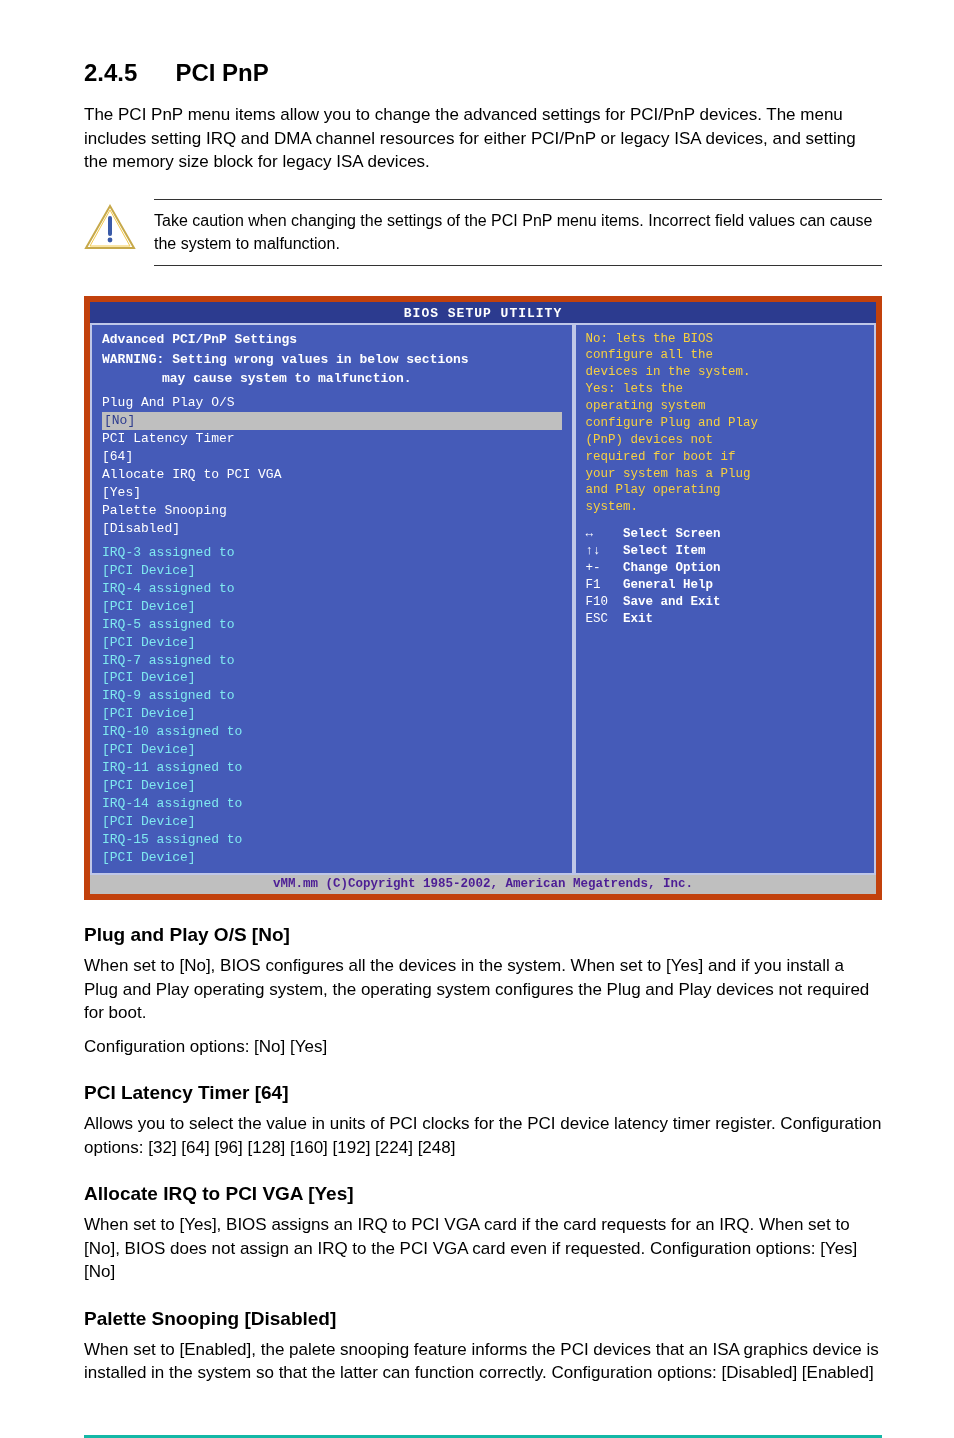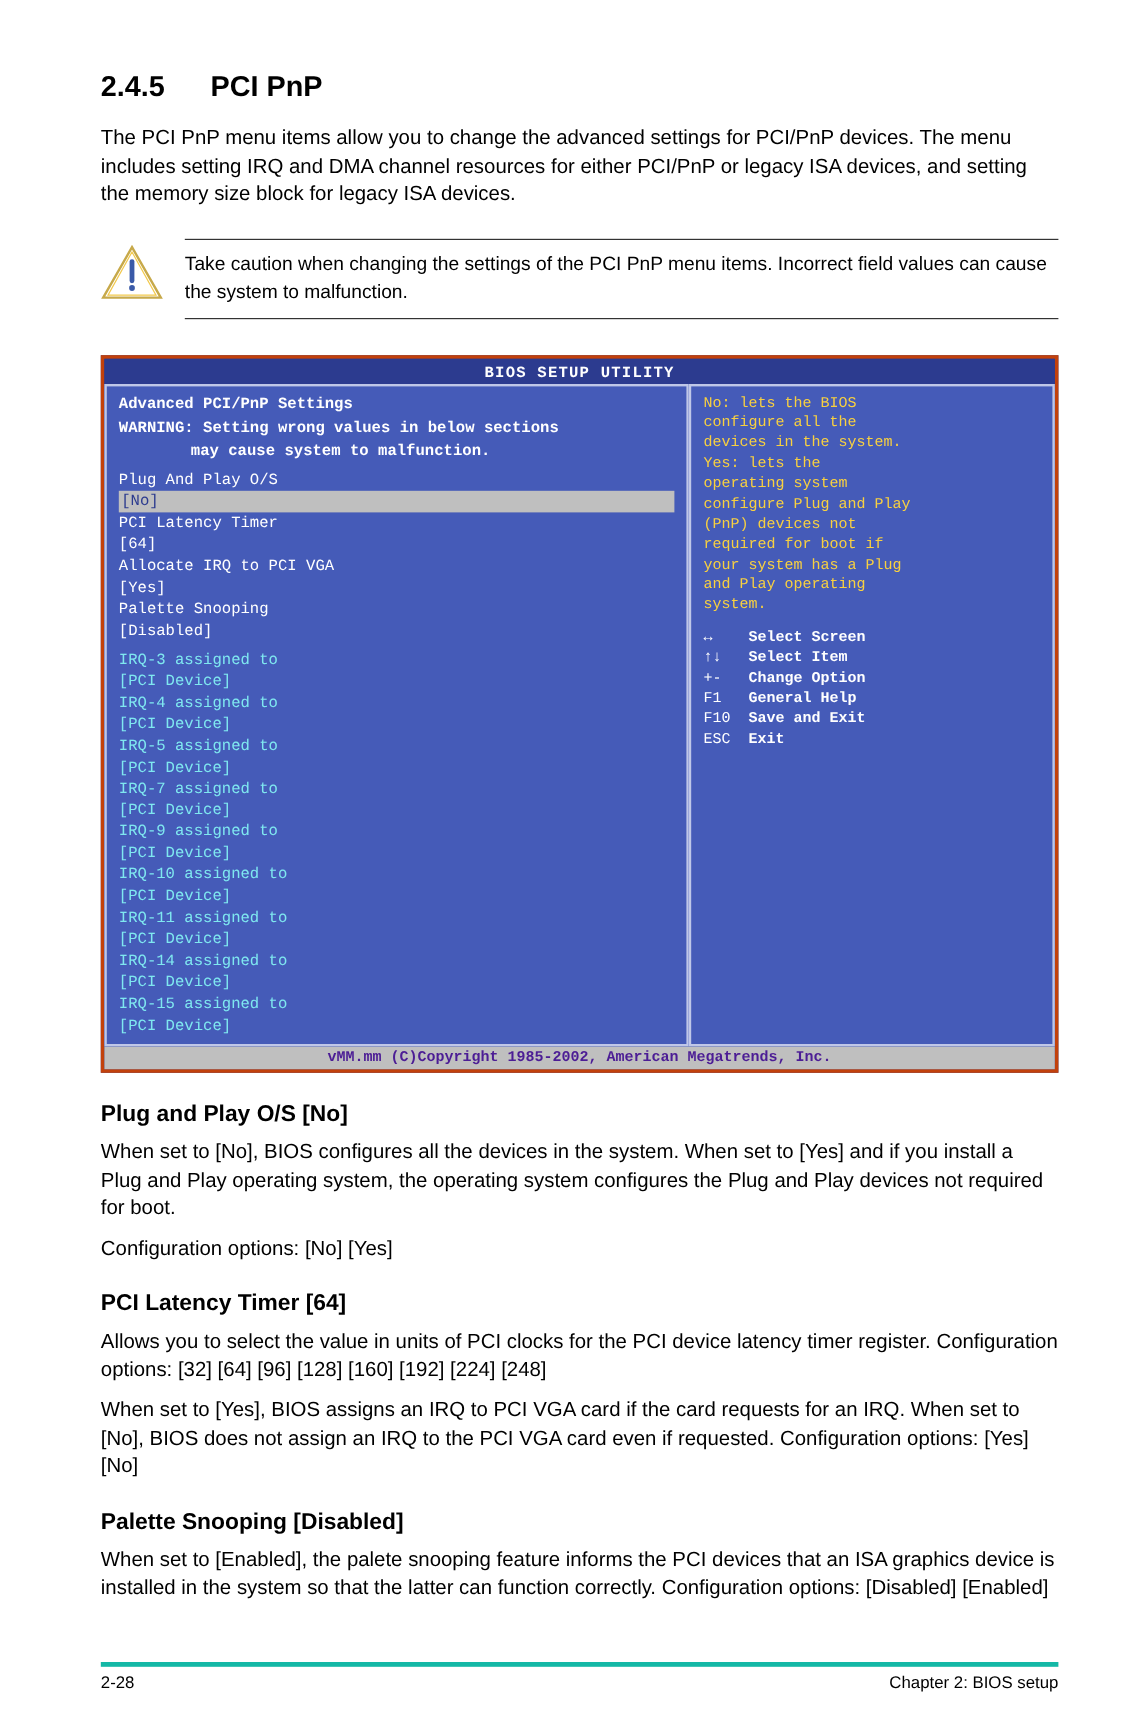--- a/index.html
+++ b/index.html
@@ -49,21 +49,21 @@
     display: flex;
     justify-content: space-between;
   }
 
   
   .bios-wrap {
     width: 100%;
     background: #2c3b8f;
     font-family: "Courier New", monospace;
     font-size: 13px;
-    border: 3px solid #c2410c;
+    border: 6px solid #c2410c;
     margin-bottom: 8px;
   }
   .bios-titlebar {
     background: #2c3b8f;
     color: #fff;
     text-align: center;
     font-weight: bold;
     letter-spacing: 1px;
     font-size: 13px;
     padding: 3px 0 0 0;
@@ -232,20 +232,21 @@
   </div>
   <div class="bios-foot">vMM.mm (C)Copyright 1985-2002, American Megatrends, Inc.</div>
 </div>
 
 <div id="subs">
     <h2 class="sub">Plug and Play O/S [No]</h2>
     <p class="body">When set to [No], BIOS configures all the devices in the system. When set to [Yes] and if you install a Plug and Play operating system, the operating system configures the Plug and Play devices not required for boot.</p>
     <p class="body">Configuration options: [No] [Yes]</p>
     <h2 class="sub">PCI Latency Timer [64]</h2>
     <p class="body">Allows you to select the value in units of PCI clocks for the PCI device latency timer register. Configuration options: [32] [64] [96] [128] [160] [192] [224] [248]</p>
+    <h2 class="sub">Allocate IRQ to PCI VGA [Yes]</h2>
     <p class="body">When set to [Yes], BIOS assigns an IRQ to PCI VGA card if the card requests for an IRQ. When set to [No], BIOS does not assign an IRQ to the PCI VGA card even if requested. Configuration options: [Yes] [No]</p>
     <h2 class="sub">Palette Snooping [Disabled]</h2>
     <p class="body">When set to [Enabled], the palete snooping feature informs the PCI devices that an ISA graphics device is installed in the system so that the latter can function correctly. Configuration options: [Disabled] [Enabled]</p>
   </div>
 
 <div class="footer">
   <span>2-28</span>
   <span>Chapter 2: BIOS setup</span>
 </div>
 

